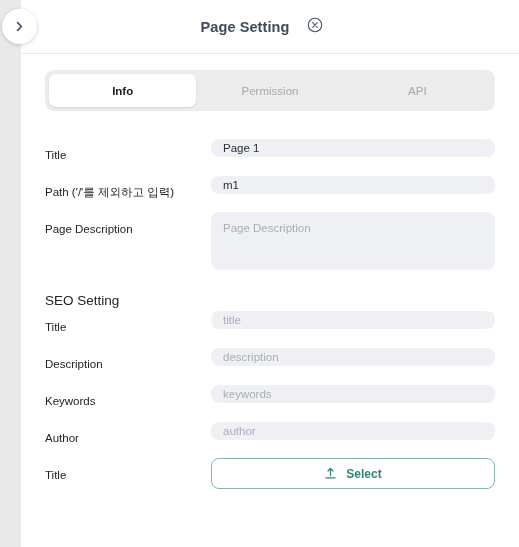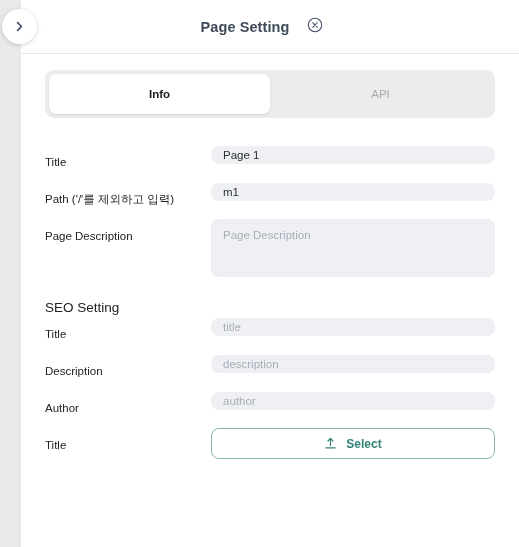--- a/index.html
+++ b/index.html
@@ -87,21 +87,21 @@
 
   
   .tabs-wrap {
     padding: 16px 24px 0 24px;
   }
   .tabs {
     display: flex;
     background: #ececec;
     border-radius: 9px;
     padding: 4px;
-    height: 48px;
+    height: 41px;
   }
   .tab {
     flex: 1;
     display: flex;
     align-items: center;
     justify-content: center;
     font-size: 11.5px;
     color: #a8a8ad;
     border-radius: 7px;
     cursor: pointer;
@@ -220,20 +220,23 @@
         </div>
       </div>
     </div>
 
     <div class="tabs-wrap">
       <div class="tabs">
         <div class="tab active">
           <span>Info</span>
         </div>
         <div class="tab">
+          <span>Permission</span>
+        </div>
+        <div class="tab">
           <span>API</span>
         </div>
       </div>
     </div>
 
     <div class="form-body">
 
       <div class="field-row">
         <div class="field-label">Title</div>
         <div class="field-control">
@@ -264,20 +267,26 @@
         </div>
       </div>
 
       <div class="field-row">
         <div class="field-label">Description</div>
         <div class="field-control">
           <input class="text-input" type="text" placeholder="description" style="">
         </div>
       </div>
 
+      <div class="field-row">
+        <div class="field-label">Keywords</div>
+        <div class="field-control">
+          <input class="text-input" type="text" placeholder="keywords" style="">
+        </div>
+      </div>
 
       <div class="field-row">
         <div class="field-label">Author</div>
         <div class="field-control">
           <input class="text-input" type="text" placeholder="author" style="">
         </div>
       </div>
 
       <div class="field-row">
         <div class="field-label">Title</div>

